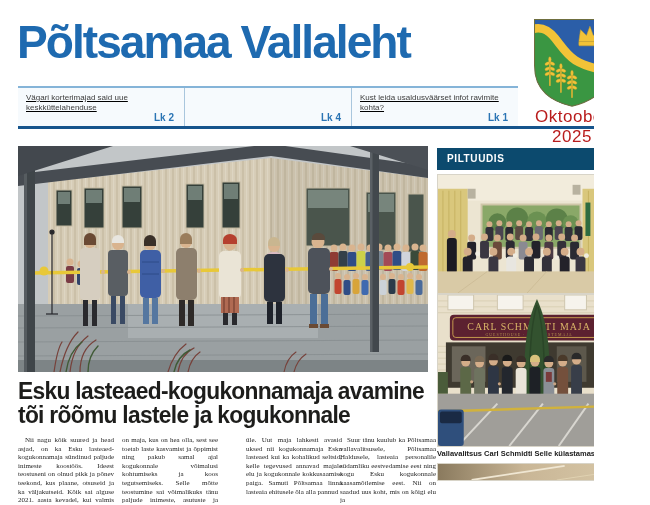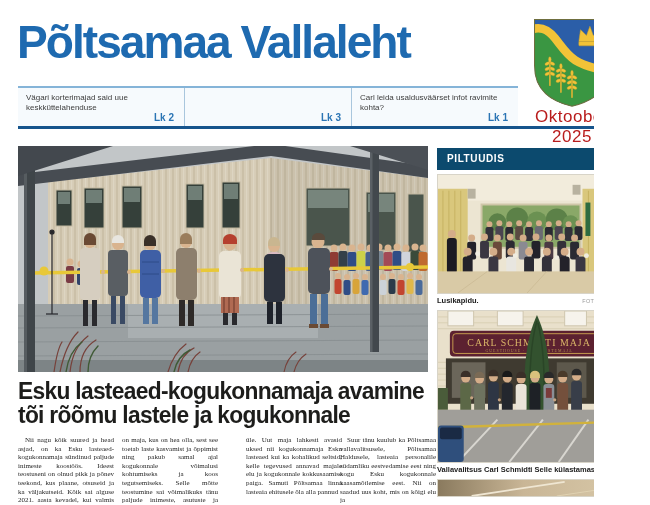--- a/index.html
+++ b/index.html
@@ -20,20 +20,21 @@
     font-size:17px; color:#b91c1c; letter-spacing:.5px;
   }
   
   .teaser-bar {
     position:absolute; left:18px; top:86px; width:500px; height:40px;
     display:flex; background:#f6fafd; border-top:2px solid #85b4d8;
   }
   .teaser-item {
     flex:1; position:relative; padding:5px 12px 3px 8px;
     border-right:1px solid #a9c6dd;
+    text-decoration:underline;
   }
   .teaser-item:last-child { border-right:none; }
   .teaser-text { font-size:8px; line-height:1.3; color:#3c3c3c; }
   .teaser-page {
     position:absolute; right:10px; bottom:3px;
     font-size:10px; font-weight:bold; color:#2a74b4;
   }
   .top-rule {
     position:absolute; left:18px; top:126px; width:614px; height:3px; background:#16548c;
   }
@@ -126,24 +127,24 @@
   </svg>
 
   <div class="issue-date">Oktoober 2025</div>
 
   <div class="teaser-bar">
     <div class="teaser-item">
       <div class="teaser-text">Vägari korterimajad said uue keskküttelahenduse</div>
       <div class="teaser-page">Lk 2</div>
     </div>
     <div class="teaser-item">
-      <div class="teaser-page">Lk 3</div>
+      <div class="teaser-page">Lk 4</div>
     </div>
     <div class="teaser-item">
-      <div class="teaser-text">Carl leida usaldusväärset infot ravimite kohta?</div>
+      <div class="teaser-text">Kust leida usaldusväärset infot ravimite kohta?</div>
       <div class="teaser-page">Lk 1</div>
     </div>
   </div>
   <div class="top-rule"></div>
 
   <svg class="lead-photo" viewBox="0 0 410 226" preserveAspectRatio="none">
     <defs>
       <pattern id="wood" width="7" height="226" patternUnits="userSpaceOnUse">
         <rect width="7" height="226" fill="#d6ccb6"></rect>
         <rect x="0" width="2" height="226" fill="#cbc0a8"></rect>
@@ -476,24 +477,20 @@
             <circle cx="150" cy="82" r="2.5"></circle>
         </g>
       </g>
       <rect x="0" y="98" width="193" height="22" fill="#d9caa6"></rect>
       <g stroke="#cdbd97" stroke-width="1">
         <line x1="20" y1="120" x2="50" y2="98"></line>
           <line x1="90" y1="120" x2="110" y2="98"></line>
           <line x1="160" y1="120" x2="175" y2="98"></line>
       </g>
     </svg>
-    <div class="sb-caption-row">
-      <span class="sb-caption">Lusikapidu.</span>
-      <span class="sb-credit">FOTO: ERAKOGU</span>
-    </div>
 
     <svg class="sb-photo" width="193" height="153" viewBox="0 0 193 153" preserveAspectRatio="none">
       <rect width="193" height="153" fill="#e9e0cb"></rect>
       <g stroke="#d9cfb4" stroke-width="1">
         <line x1="0" y1="6" x2="193" y2="6"></line>
           <line x1="0" y1="12" x2="193" y2="12"></line>
           <line x1="0" y1="18" x2="193" y2="18"></line>
         <line x1="0" y1="52" x2="193" y2="52"></line>
           <line x1="0" y1="58" x2="193" y2="58"></line>
           <line x1="0" y1="64" x2="193" y2="64"></line>

